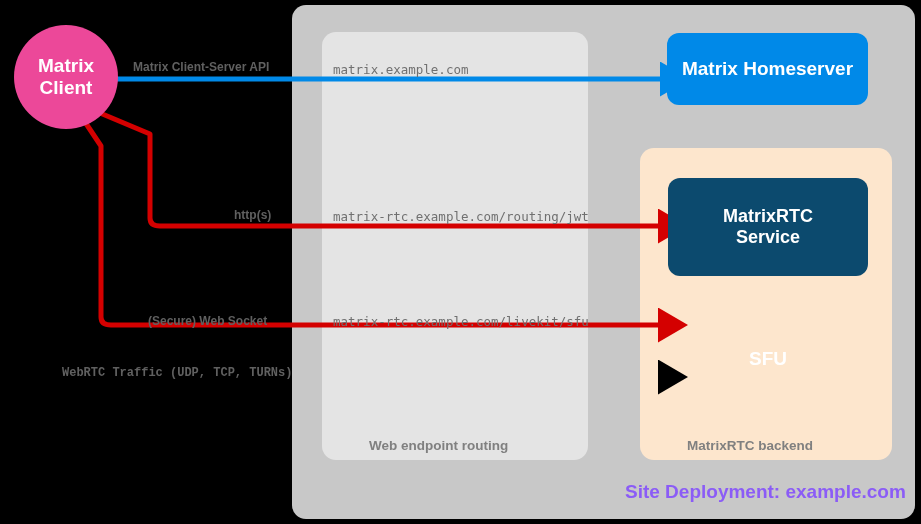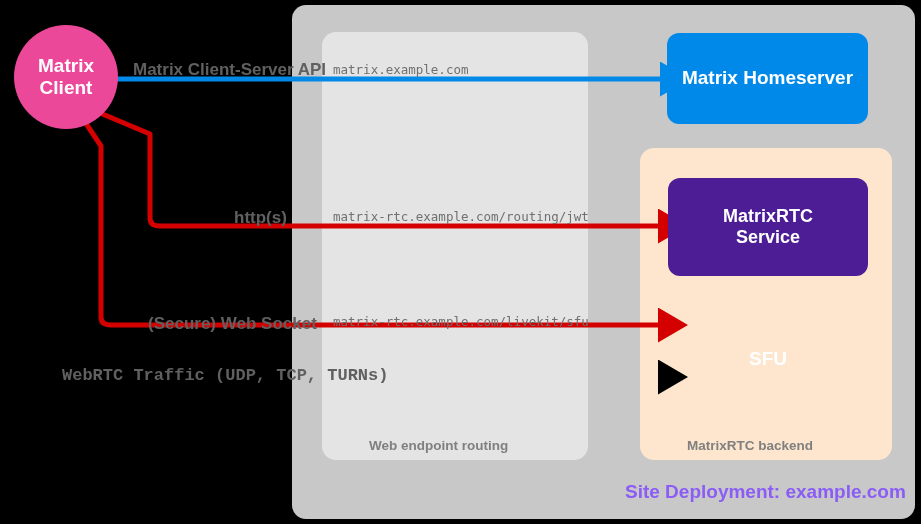--- a/index.html
+++ b/index.html
@@ -84,49 +84,49 @@
     width: 104px;
     height: 104px;
     border-radius: 50%;
     background: #ec4899;
     font-size: 19px;
   }
   .homeserver-node {
     left: 667px;
     top: 33px;
     width: 201px;
-    height: 91px;
+    height: 72px;
     border-radius: 12px;
     background: #0089e8;
     font-size: 19px;
   }
   .auth-node {
     left: 668px;
     top: 178px;
     width: 200px;
     height: 98px;
     border-radius: 12px;
-    background: #4c1d95;
+    background: #0c4a6e;
     font-size: 18px;
   }
   .sfu-node {
     left: 668px;
     top: 310px;
     width: 200px;
     height: 98px;
     border-radius: 12px;
     background: #f9a council;
     font-size: 19px;
   }
   .sfu-node { background: #f9a council; }
 
   
   .flow-label {
     position: absolute;
-    font-size: 17px;
+    font-size: 12px;
     font-weight: bold;
     color: #606060;
     white-space: nowrap;
   }
   .url-label {
     position: absolute;
     font-family: "DejaVu Sans Mono", monospace;
     font-size: 12.5px;
     color: #707070;
     white-space: nowrap;

